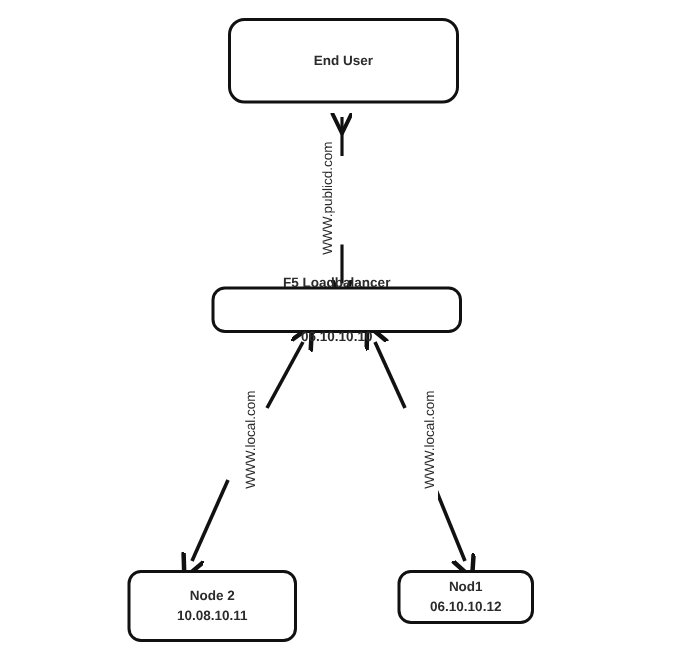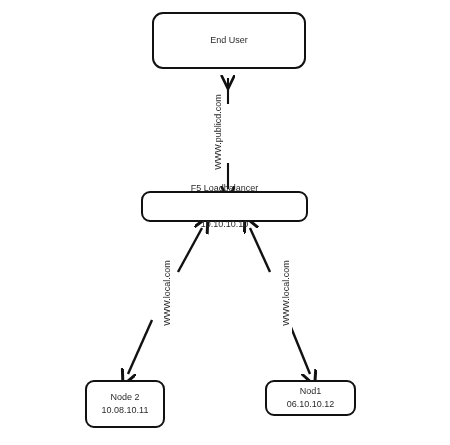--- a/index.html
+++ b/index.html
@@ -30,33 +30,34 @@
     flex-direction: column;
     align-items: center;
     justify-content: center;
     z-index: 5;
   }
   .node-line {
     color: #2b2b2b;
     font-size: 9px;
     line-height: 1.45;
     white-space: nowrap;
+    font-weight: bold;
   }
   #box-enduser {
     left: 152px; top: 12px;
     width: 154px; height: 57px;
     border-radius: 11px;
   }
   #box-lb {
     left: 141px; top: 191px;
     width: 167px; height: 31px; gap: 23px;
   }
   #box-node2 {
     left: 85px; top: 380px;
-    width: 80px; height: 48px;
+    width: 113px; height: 48px;
   }
   #box-nod1 {
     left: 265px; top: 380px;
     width: 91px; height: 36px;
   }
   .edge-label {
     position: absolute;
     color: #2b2b2b;
     font-size: 9px;
     white-space: nowrap;
@@ -109,21 +110,21 @@
     <line x1="288" y1="320" x2="310" y2="374" stroke="#111111" stroke-width="2.4" marker-end="url(#ah)"></line>
   </g>
 </svg>
 
 <div class="node-box" id="box-enduser">
   <div class="node-line">End User</div>
 </div>
 
 <div class="node-box" id="box-lb">
   <div class="node-line">F5 Loadbalancer</div>
-  <div class="node-line">10.10.10.10</div>
+  <div class="node-line">06.10.10.10</div>
 </div>
 
 <div class="node-box" id="box-node2">
   <div class="node-line">Node 2</div>
   <div class="node-line">10.08.10.11</div>
 </div>
 
 <div class="node-box" id="box-nod1">
   <div class="node-line">Nod1</div>
   <div class="node-line">06.10.10.12</div>

